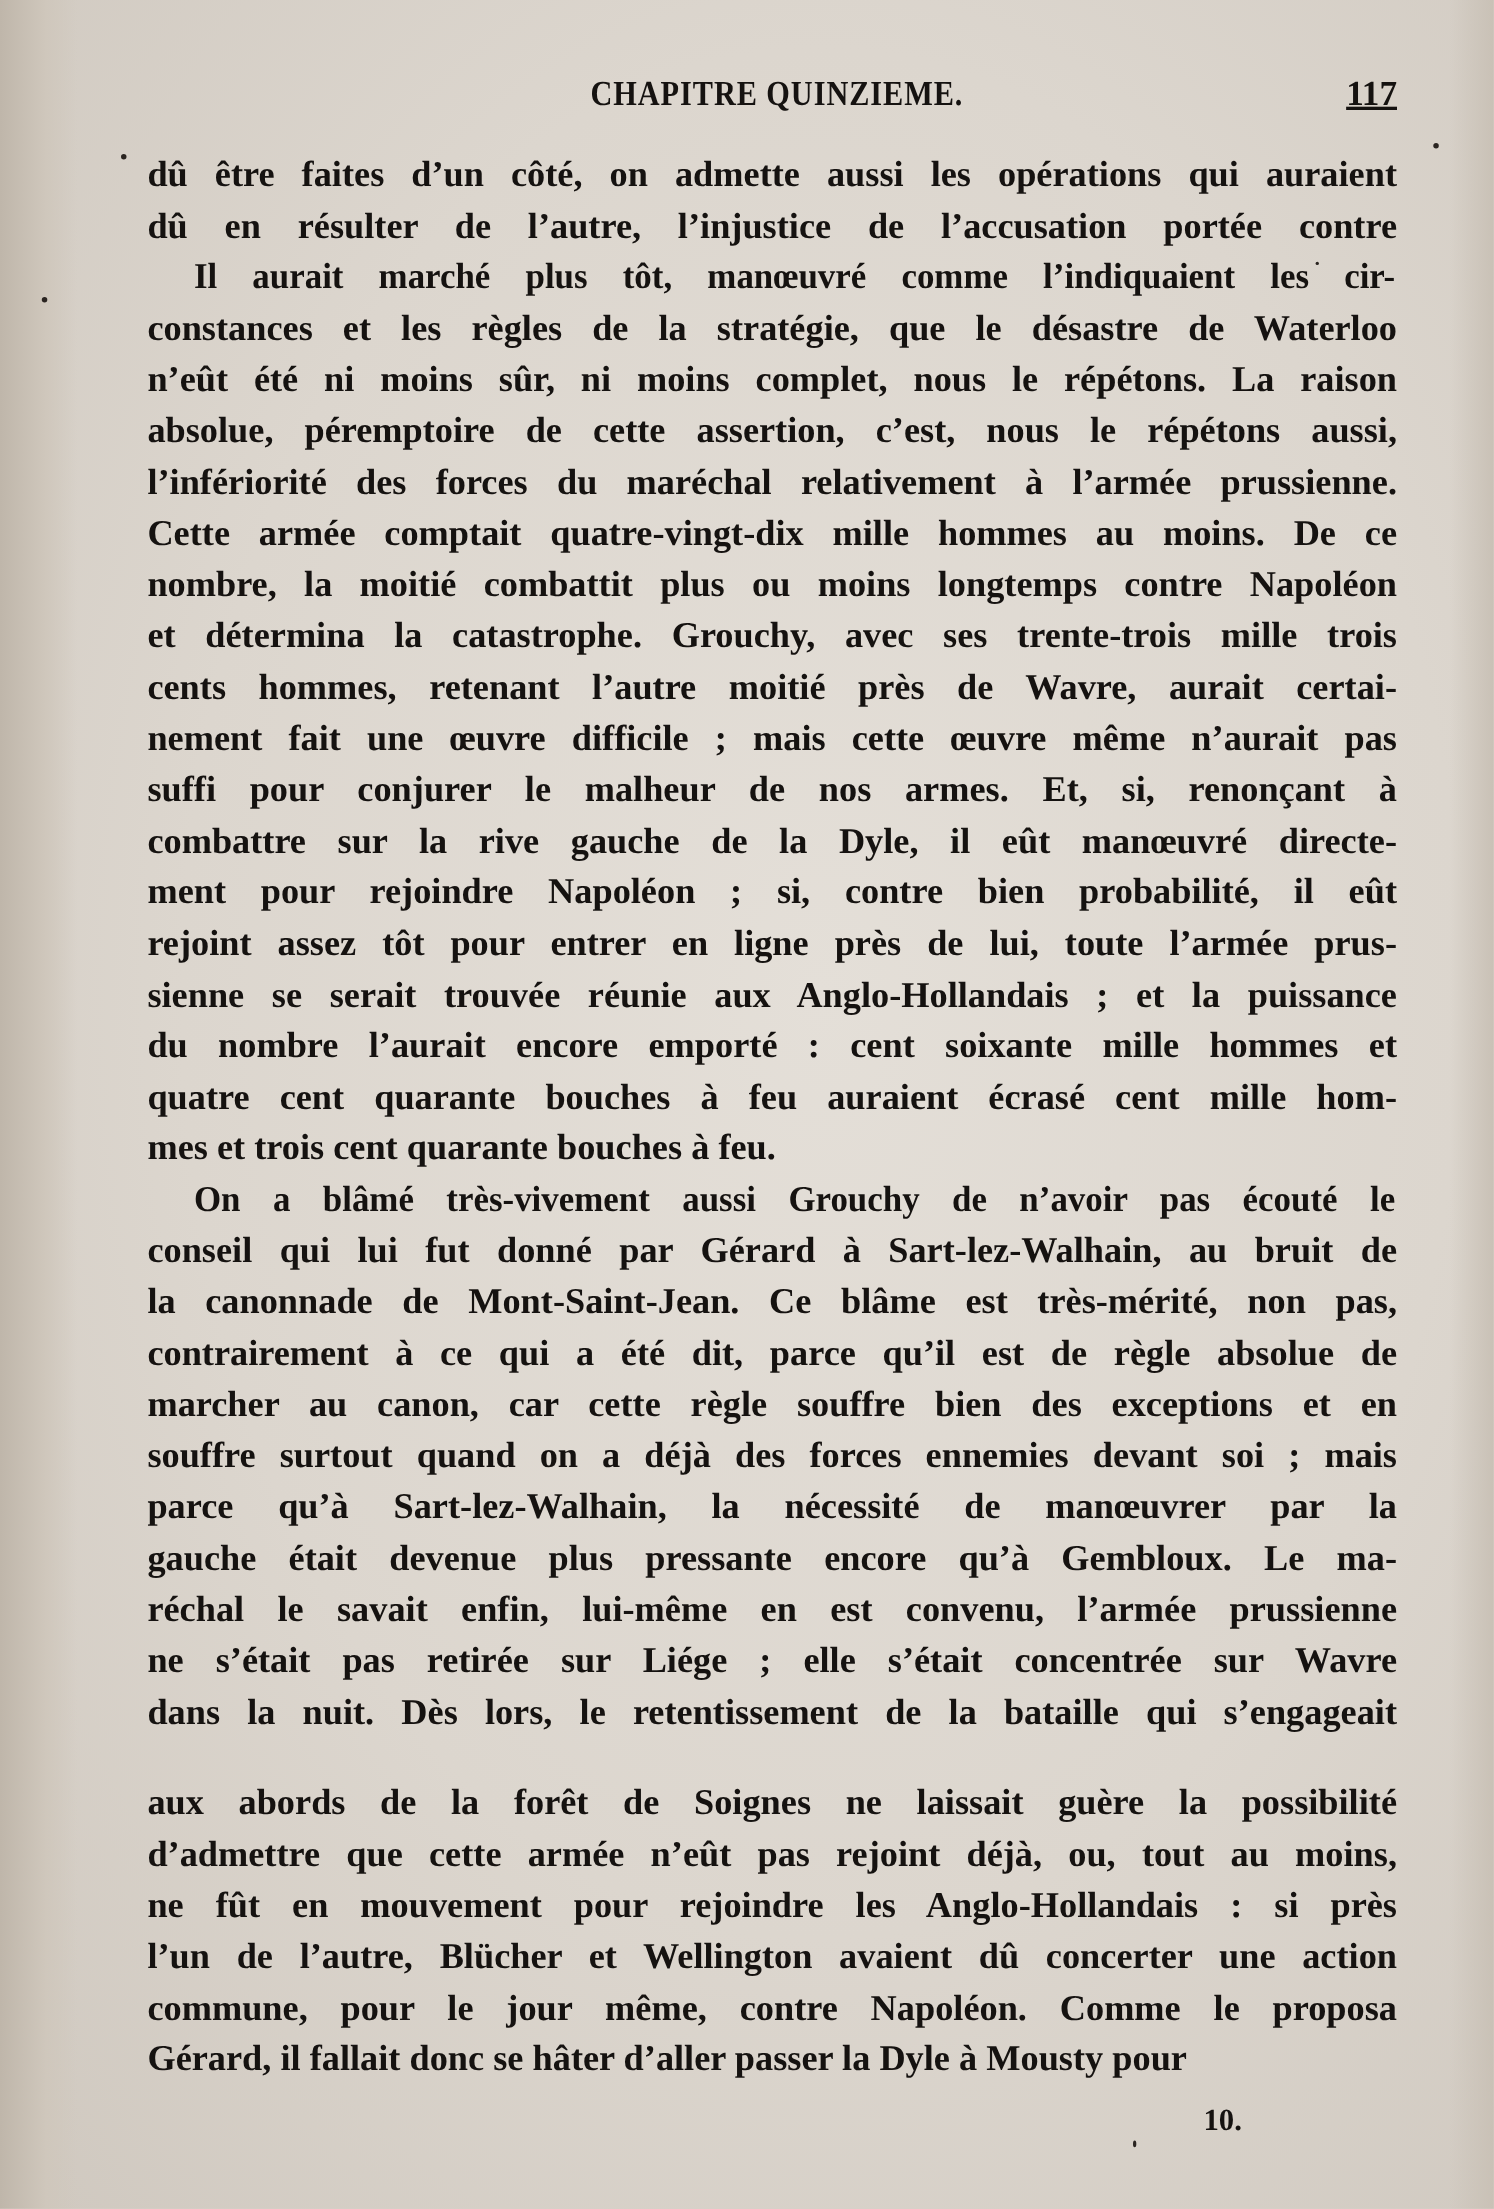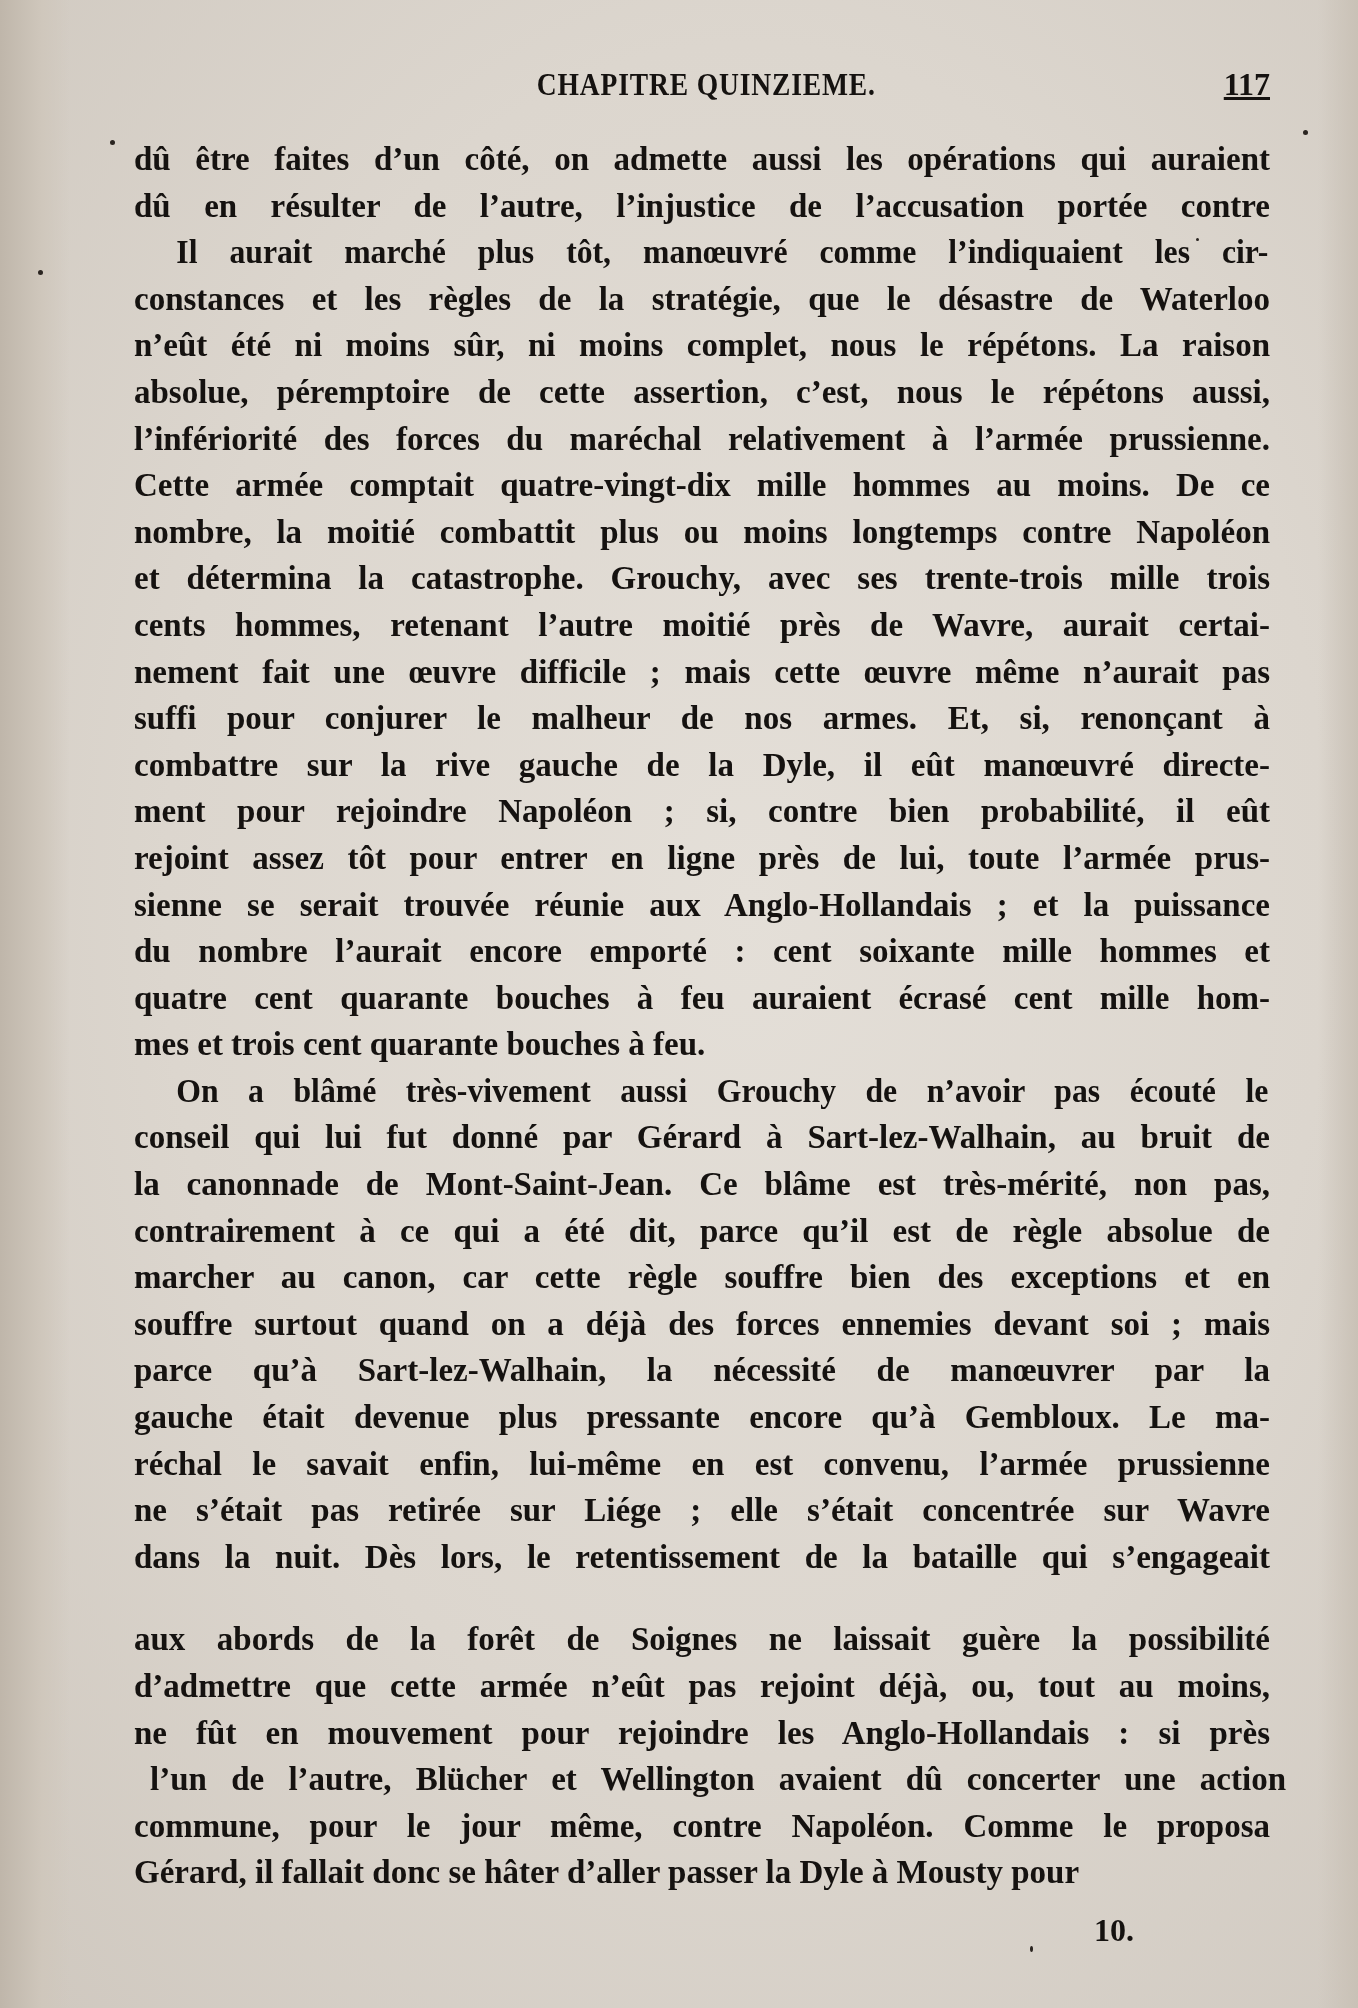--- a/index.html
+++ b/index.html
@@ -43,21 +43,21 @@
   .line {
     display: block; height: 46.6px; line-height: 46.6px;
     font-size: 33px; white-space: nowrap;
     text-align: justify; text-align-last: justify;
     transform-origin: left center;
   }
   .line.last { text-align-last: left; }
   .line.indent { padding-left: 44px; }
   .line.indent { width: calc(100% - 44px); }
   .signature {
-    position: absolute; left: 1094px; top: 1912px; font-size: 32px;
+    position: absolute; left: 1094px; top: 1912px; font-size: 28px;
   }
   .speck { position: absolute; width: 5px; height: 5px; border-radius: 50%; background: #2a2420; }
 </style>
 </head>
 <body>
 
 <div class="page">
   <div class="running-head text">
     <div class="running-title">CHAPITRE QUINZIEME.</div>
     <div class="page-number">117</div>
@@ -96,21 +96,21 @@
         <span class="line" style="display: block; text-align: justify; text-align-last: justify; width: 1136px;">marcher au canon, car cette règle souffre bien des exceptions et en</span>
         <span class="line" style="display: block; text-align: justify; text-align-last: justify; width: 1136px;">souffre surtout quand on a déjà des forces ennemies devant soi ; mais</span>
         <span class="line" style="display: block; text-align: justify; text-align-last: justify; width: 1136px;">parce qu’à Sart-lez-Walhain, la nécessité de manœuvrer par la</span>
         <span class="line" style="display: block; text-align: justify; text-align-last: justify; width: 1136px;">gauche était devenue plus pressante encore qu’à Gembloux. Le ma-</span>
         <span class="line" style="display: block; text-align: justify; text-align-last: justify; width: 1136px;">réchal le savait enfin, lui-même en est convenu, l’armée prussienne</span>
         <span class="line" style="display: block; text-align: justify; text-align-last: justify; width: 1136px;">ne s’était pas retirée sur Liége ; elle s’était concentrée sur Wavre</span>
         <span class="line" style="display: block; text-align: justify; text-align-last: justify; width: 1136px;">dans la nuit. Dès lors, le retentissement de la bataille qui s’engageait</span>
         <span class="line" style="display: block; text-align: justify; text-align-last: justify; width: 1136px; margin-top: 36px;">aux abords de la forêt de Soignes ne laissait guère la possibilité</span>
         <span class="line" style="display: block; text-align: justify; text-align-last: justify; width: 1136px;">d’admettre que cette armée n’eût pas rejoint déjà, ou, tout au moins,</span>
         <span class="line" style="display: block; text-align: justify; text-align-last: justify; width: 1136px;">ne fût en mouvement pour rejoindre les Anglo-Hollandais : si près</span>
-        <span class="line" style="display: block; text-align: justify; text-align-last: justify; width: 1136px; margin-left: 16px;">l’un de l’autre, Blücher et Wellington avaient dû concerter une action</span>
+        <span class="line" style="display: block; text-align: justify; text-align-last: justify; width: 1136px;">l’un de l’autre, Blücher et Wellington avaient dû concerter une action</span>
         <span class="line" style="display: block; text-align: justify; text-align-last: justify; width: 1136px;">commune, pour le jour même, contre Napoléon. Comme le proposa</span>
         <span class="line last" style="display: block; text-align: justify; text-align-last: left; width: 1136px;">Gérard, il fallait donc se hâter d’aller passer la Dyle à Mousty pour</span>
       </div>
     </div>
 
   <div class="signature text">10.</div>
 
   <span class="speck" style="left:110px; top:140px;"></span>
   <span class="speck" style="left:1303px; top:130px;"></span>
   <span class="speck" style="left:38px; top:270px;"></span>

